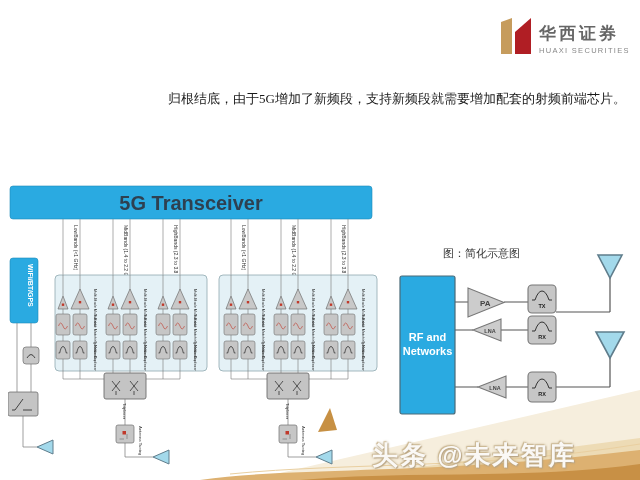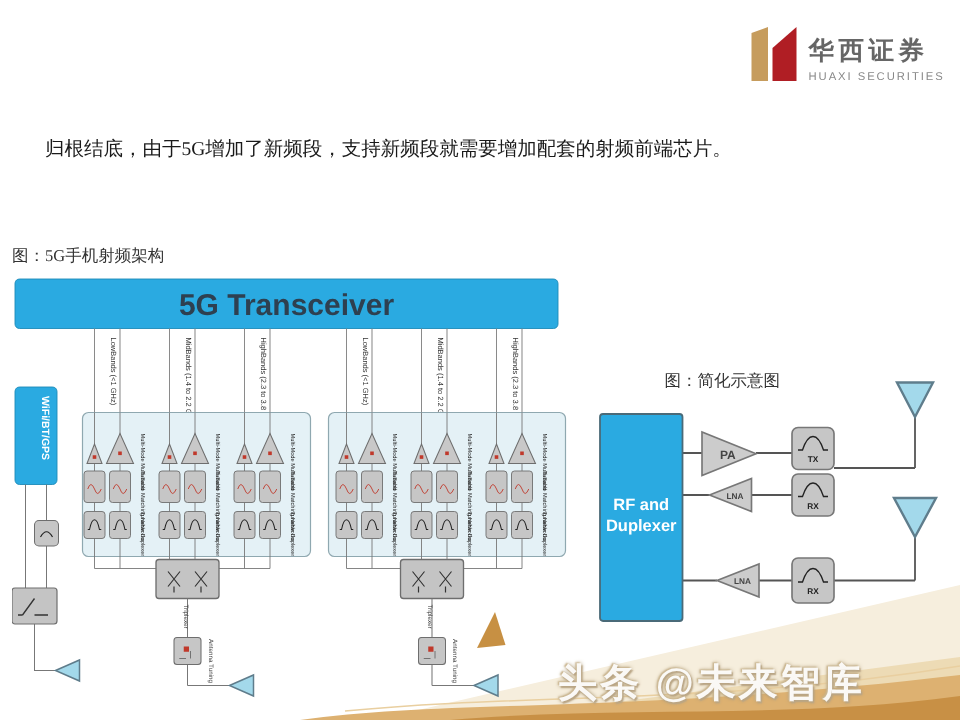--- a/index.html
+++ b/index.html
@@ -2,21 +2,21 @@
 <html><head>
 <meta charset="utf-8">
 <style>
   html,body{margin:0;padding:0;background:#fff;}
   .page{position:relative;width:640px;height:480px;background:#ffffff;overflow:hidden;
         font-family:"Liberation Sans",sans-serif;padding-left:16px;}
   .logo{position:absolute;left:497px;top:14px;width:140px;height:50px;}
   .title{position:absolute;left:36px;top:42px;font-size:26px;font-weight:bold;
          color:#a51e22;letter-spacing:1px;font-family:"Liberation Sans",sans-serif;}
   .para{position:absolute;left:30px;color:#1a1a1a;font-size:13px;line-height:1.45;
-        width:596px;font-family:"Liberation Serif",serif;}
+        width:596px;font-family:"Liberation Serif",serif;text-align:right;}
   .p1{top:90px;}
   .p2{top:110px;}
   .cap{position:absolute;color:#333;font-size:11px;font-family:"Liberation Serif",serif;}
   .cap-left{left:8px;top:163px;}
   .cap-right{left:400px;top:246px;margin-left:43px;}
   .svgabs{position:absolute;}
   .rfbb-label{position:absolute;left:400px;top:330px;width:55px;text-align:center;
               color:#fff;font-weight:bold;font-size:11px;line-height:1.3;}
   .source{position:absolute;left:8px;top:463px;font-size:11px;color:#833c2c;
           font-family:"Liberation Serif",serif;}
@@ -42,21 +42,20 @@
 
   <svg class="logo" viewBox="0 0 140 50">
     <polygon points="4,8 15,4 15,40 4,40" fill="#c69c5d"></polygon>
     <polygon points="18,40 18,18 34,4 34,40" fill="#b01e24"></polygon>
     <text x="42" y="25" font-size="17" fill="#666" letter-spacing="3" font-weight="bold">华西证券</text>
     <text x="42" y="39" font-size="7.5" fill="#888" letter-spacing="1.3">HUAXI SECURITIES</text>
   </svg>
 
   <div class="para p1">归根结底，由于5G增加了新频段，支持新频段就需要增加配套的射频前端芯片。</div>
 
-  <div class="cap cap-left">图：5G手机射频架构</div>
   <div class="cap cap-right">图：简化示意图</div>
 
   <svg class="svgabs" style="left:8px;top:183px;" width="372" height="292" viewBox="0 0 372 292">
 
     <rect x="2" y="3" width="362" height="33" rx="3" fill="#2aaae1" stroke="#1d8ab8" stroke-width="0.6"></rect>
     <text x="183" y="27" text-anchor="middle" font-size="20" font-weight="bold" fill="#2e4050">5G Transceiver</text>
 
     <g stroke="#8a8a8a" stroke-width="0.7">
       <path d="M55,36 V92 M72,36 V92 M105,36 V92 M122,36 V92 M155,36 V92 M172,36 V92
                M223,36 V92 M240,36 V92 M273,36 V92 M290,36 V92 M323,36 V92 M340,36 V92" fill="none"></path>
@@ -163,17 +162,17 @@
     <path d="M198,82 L226,82 L212,108 Z" fill="#a3d9eb" stroke="#5f7d8c" stroke-width="1.6"></path>
     <path d="M80,137 L108,126 L108,148 Z" fill="#cccccc" stroke="#777" stroke-width="1.1"></path>
     <text x="97" y="139.5" font-size="5.5" font-weight="bold" fill="#444" text-anchor="middle">LNA</text>
     <g>
       <rect x="130" y="122" width="28" height="30" rx="4" fill="#c6c6c6" stroke="#777" stroke-width="1.1"></rect>
       <path d="M134,138 h3 q3,-9 7,-9 q4,0 7,9 h3" stroke="#222" stroke-width="0.9" fill="none"></path>
       <text x="144" y="146" font-size="5.5" font-weight="bold" fill="#222" text-anchor="middle">RX</text>
     </g>
   </svg>
 
-  <div class="rfbb-label">RF and Duplexer</div>
+  <div class="rfbb-label">RF and Networks</div>
 
   <div class="watermark">头条 @未来智库</div>
 
 </div>
 
 </body></html>

